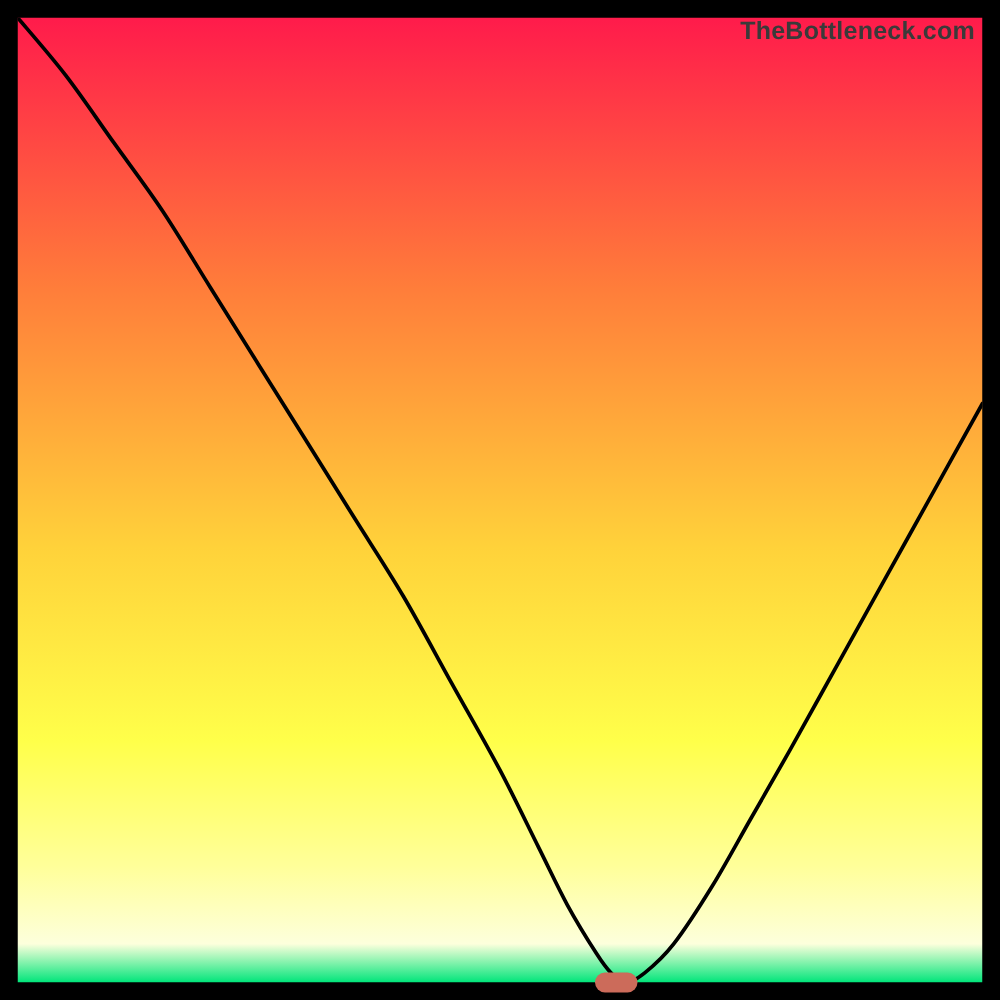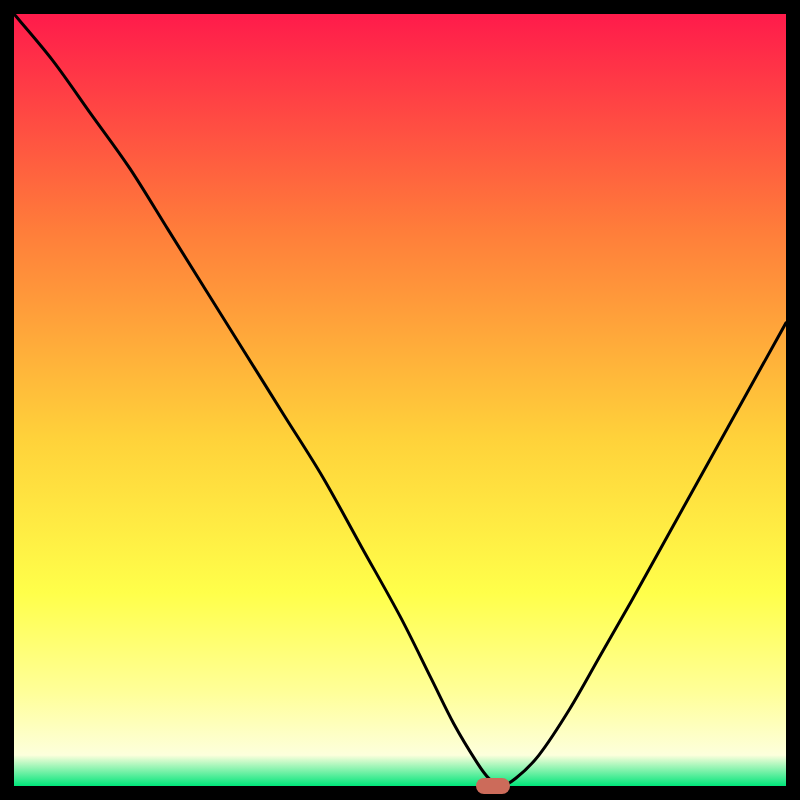--- a/index.html
+++ b/index.html
@@ -59,13 +59,14 @@
         <stop id="g5" offset="96%" stop-color="#fdffdc"></stop>
         <stop id="g6" offset="100%" stop-color="#00e57a"></stop>
       </linearGradient>
     </defs>
     <rect x="0" y="0" width="772" height="772" fill="url(#bg-grad)"></rect>
     <path id="curve-path" fill="none" stroke-width="3" stroke-linejoin="round" stroke-linecap="round" d="M 0 0 C 6.433333333333334 7.720000000000009, 25.733333333333334 29.59333333333338, 38.6 46.32000000000005 C 51.46666666666667 63.046666666666724, 64.33333333333334 82.34666666666669, 77.2 100.36000000000001 C 90.06666666666666 118.37333333333333, 102.93333333333334 135.1, 115.8 154.39999999999998 C 128.66666666666666 173.69999999999996, 141.53333333333333 195.5733333333333, 154.4 216.15999999999997 C 167.26666666666668 236.74666666666664, 180.13333333333333 257.33333333333337, 193 277.92 C 205.86666666666667 298.50666666666666, 218.73333333333332 319.0933333333333, 231.6 339.67999999999995 C 244.46666666666667 360.2666666666666, 257.3333333333333 380.85333333333335, 270.2 401.44 C 283.06666666666666 422.02666666666664, 295.93333333333334 441.32666666666665, 308.8 463.2 C 321.6666666666667 485.0733333333333, 334.53333333333336 509.5200000000001, 347.40000000000003 532.6800000000001 C 360.2666666666667 555.84, 374.42 580.2866666666666, 386 602.16 C 397.58 624.0333333333333, 407.8733333333334 645.9066666666666, 416.88000000000005 663.92 C 425.8866666666667 681.9333333333333, 432.32 696.0866666666667, 440.03999999999996 710.24 C 447.75999999999993 724.3933333333333, 457.40999999999997 739.8333333333334, 463.2 748.84 C 468.99 757.8466666666667, 470.91999999999996 760.42, 474.78 764.28 C 478.64 768.14, 481.8566666666667 772, 486.36 772 C 490.86333333333334 772, 495.3666666666667 769.4266666666666, 501.8 764.28 C 508.23333333333335 759.1333333333333, 515.9533333333334 752.7, 524.96 741.12 C 533.9666666666667 729.54, 545.5466666666667 711.5266666666666, 555.84 694.8 C 566.1333333333333 678.0733333333333, 576.4266666666667 658.7733333333333, 586.72 640.76 C 597.0133333333333 622.7466666666667, 606.02 607.3066666666667, 617.6 586.72 C 629.1800000000001 566.1333333333333, 643.3333333333333 540.4, 656.1999999999999 517.24 C 669.0666666666666 494.08, 681.9333333333334 470.92, 694.8000000000001 447.76 C 707.6666666666667 424.59999999999997, 720.5333333333333 401.43999999999994, 733.4 378.28 C 746.2666666666667 355.12, 765.5666666666666 320.38, 772 308.8" stroke="#000000"></path>
   </svg>
 
   <div id="marker" class="marker" style="width: 33.968px; height: 16.984px; left: 461.656px; top: 763.508px; background: rgb(204, 107, 90);"></div>
 
+  <div class="watermark">TheBottleneck.com</div>
 </div>
 
 </body></html>

